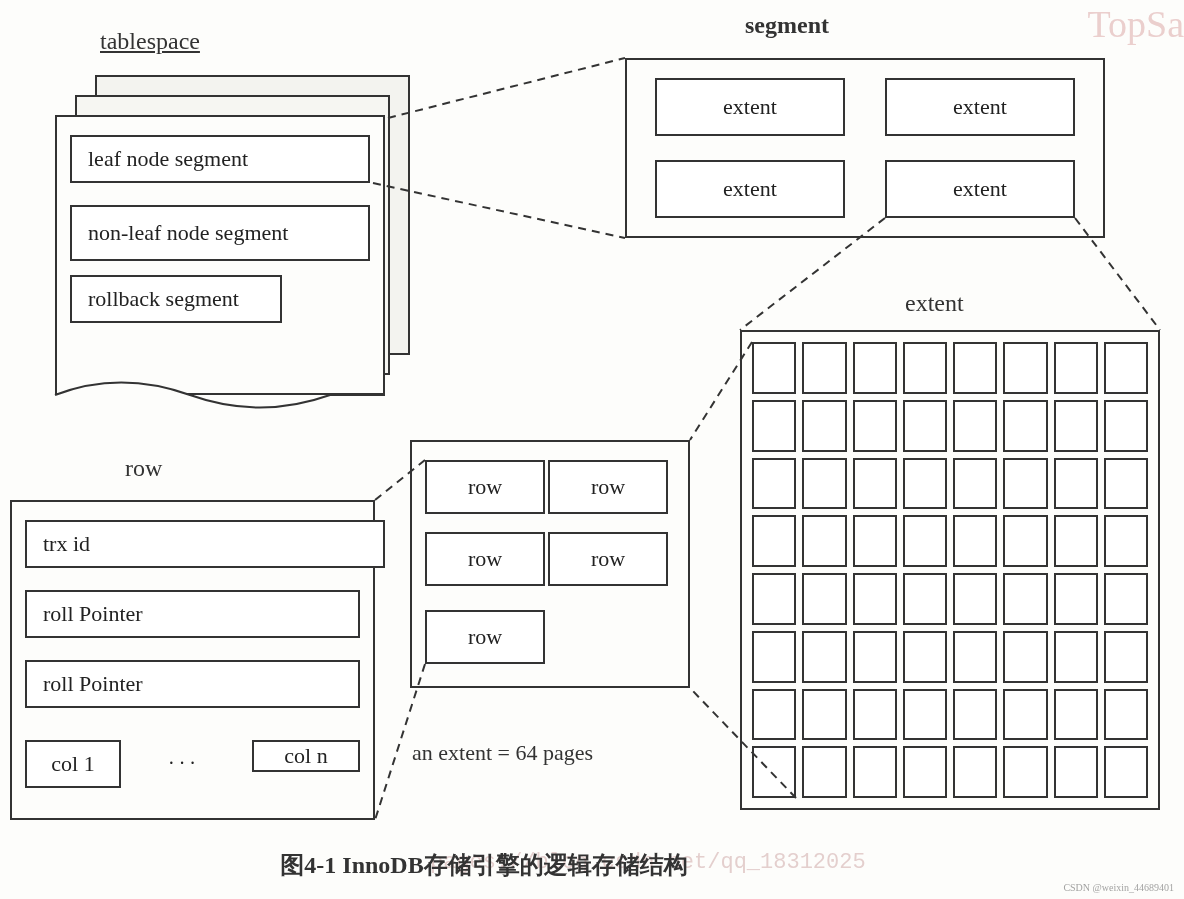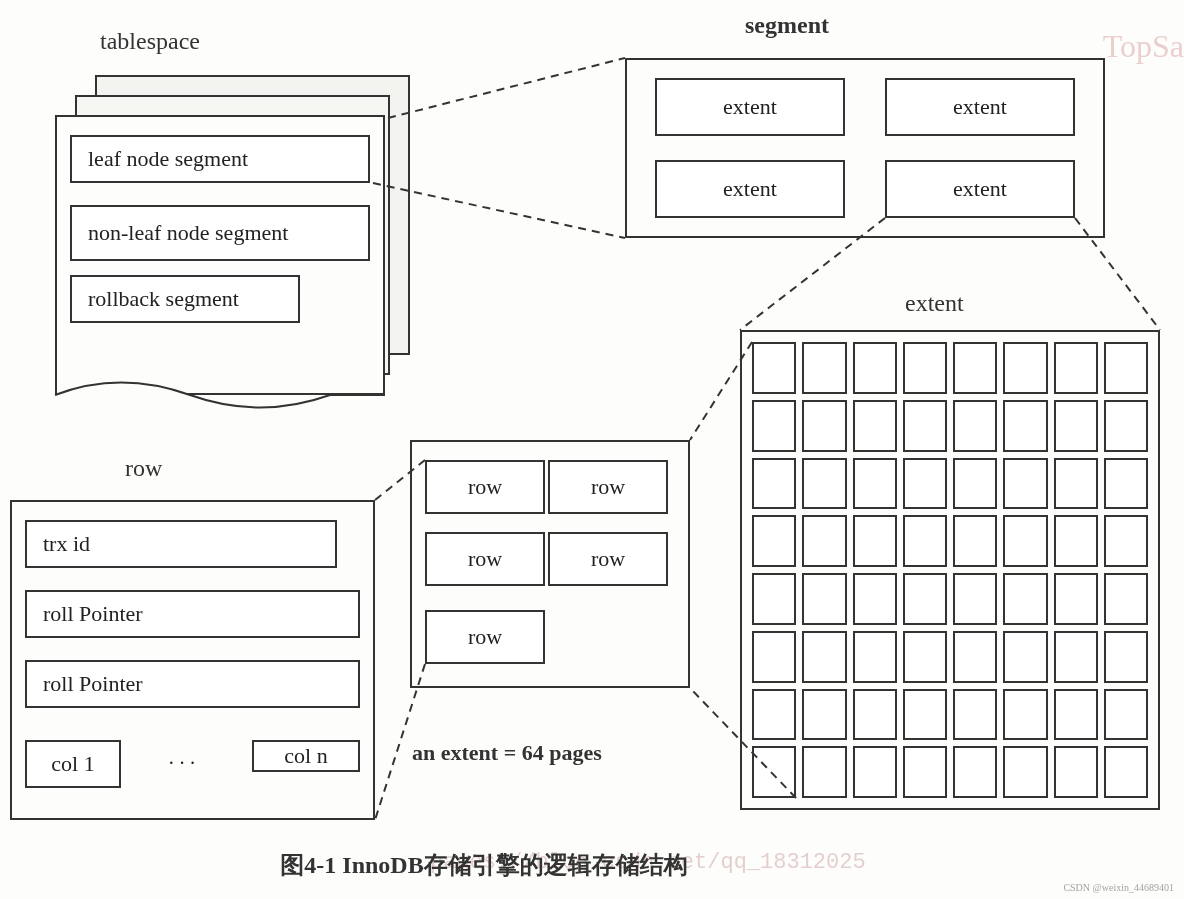--- a/index.html
+++ b/index.html
@@ -34,22 +34,22 @@
     padding-left: 16px;
     font-size: 22px;
   }
   .inner-center {
     justify-content: center;
     padding-left: 0;
   }
   .watermark-top {
     position: absolute;
     right: 0;
-    top: 28px;
-    font-size: 32px;
+    top: 2px;
+    font-size: 38px;
     color: rgba(200,120,120,0.35);
     font-family: Georgia, serif;
     pointer-events: none;
   }
   .watermark-mid {
     position: absolute;
     left: 430px;
     top: 850px;
     font-size: 22px;
     color: rgba(180,120,120,0.35);
@@ -94,29 +94,29 @@
   }
   .ellipsis-dots {
     position:absolute;
     font-size:20px;
     letter-spacing:4px;
   }
 </style>
 </head>
 <body>
 
-<div class="label" style="left:100px; top:28px;">tablespace</div>
+<div class="label" style="left:100px; top:28px;text-decoration:underline;">tablespace</div>
 
 <div class="box" style="left:95px; top:75px; width:315px; height:280px; background:#f3f3ef;"></div>
 <div class="box" style="left:75px; top:95px; width:315px; height:280px; background:#f6f6f2;"></div>
 <div class="box" style="left:55px; top:115px; width:330px; height:280px; background:#fdfdfb;"></div>
 
 <div class="inner-box" style="left:70px; top:135px; width:300px; height:48px;">leaf node segment</div>
 <div class="inner-box" style="left:70px; top:205px; width:300px; height:56px;">non-leaf node segment</div>
-<div class="inner-box" style="left:70px; top:275px; width:230px; height:48px;">rollback segment</div>
+<div class="inner-box" style="left:70px; top:275px; width:212px; height:48px;">rollback segment</div>
 
 <svg class="connectors">
   <path d="M55,395 Q120,370 190,395 Q260,420 330,395 L385,395" stroke="#333" stroke-width="2" fill="#fdfdfb"></path>
 </svg>
 
 <div class="label" style="left:745px; top:12px;font-weight:bold;">segment</div>
 
 <div class="box" style="left:625px; top:58px; width:480px; height:180px;"></div>
 <div class="inner-box inner-center" style="left:655px; top:78px; width:190px; height:58px;">extent</div>
 <div class="inner-box inner-center" style="left:885px; top:78px; width:190px; height:58px;">extent</div>
@@ -196,26 +196,26 @@
 
 <div class="label" style="left:500px; top:400px;margin-top:44px;">page</div>
 
 <div class="box" style="left:410px; top:440px; width:280px; height:248px;"></div>
 <div class="inner-box inner-center" style="left:425px; top:460px; width:120px; height:54px;">row</div>
 <div class="inner-box inner-center" style="left:548px; top:460px; width:120px; height:54px;">row</div>
 <div class="inner-box inner-center" style="left:425px; top:532px; width:120px; height:54px;">row</div>
 <div class="inner-box inner-center" style="left:548px; top:532px; width:120px; height:54px;">row</div>
 <div class="inner-box inner-center" style="left:425px; top:610px; width:120px; height:54px;">row</div>
 
-<div class="label" style="left:412px; top:740px; font-size:22px;font-weight:bold;">an extent = 64 pages</div>
+<div class="label" style="left:412px; top:740px; font-size:22px;">an extent = 64 pages</div>
 
 <div class="label" style="left:125px; top:455px;">row</div>
 
 <div class="box" style="left:10px; top:500px; width:365px; height:320px;"></div>
-<div class="inner-box" style="left:25px; top:520px; width:312px; height:48px;">trx id</div>
+<div class="inner-box" style="left:25px; top:520px; width:360px; height:48px;">trx id</div>
 <div class="inner-box" style="left:25px; top:590px; width:335px; height:48px;">roll Pointer</div>
 <div class="inner-box" style="left:25px; top:660px; width:335px; height:48px;">roll Pointer</div>
 <div class="inner-box inner-center" style="left:25px; top:740px; width:96px; height:48px;">col  1</div>
 <div class="ellipsis-dots" style="left:168px; top:752px;">···</div>
 <div class="inner-box inner-center" style="left:252px; top:740px; width:108px; height:32px;">col  n</div>
 
 <svg class="connectors">
 
   <line x1="388" y1="118" x2="625" y2="58" stroke="#333" stroke-width="2" stroke-dasharray="8,6"></line>
 

